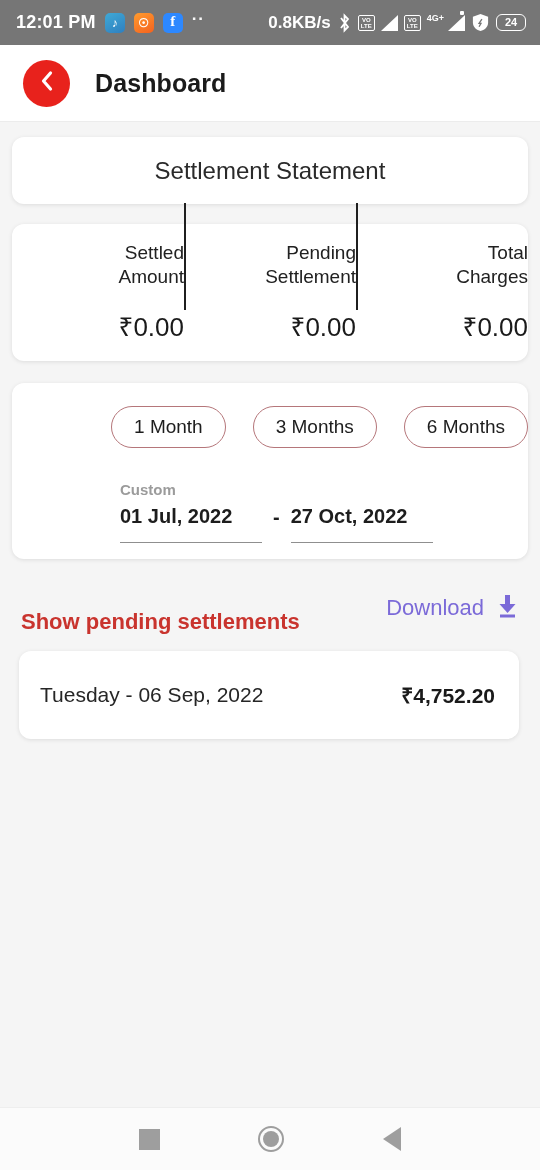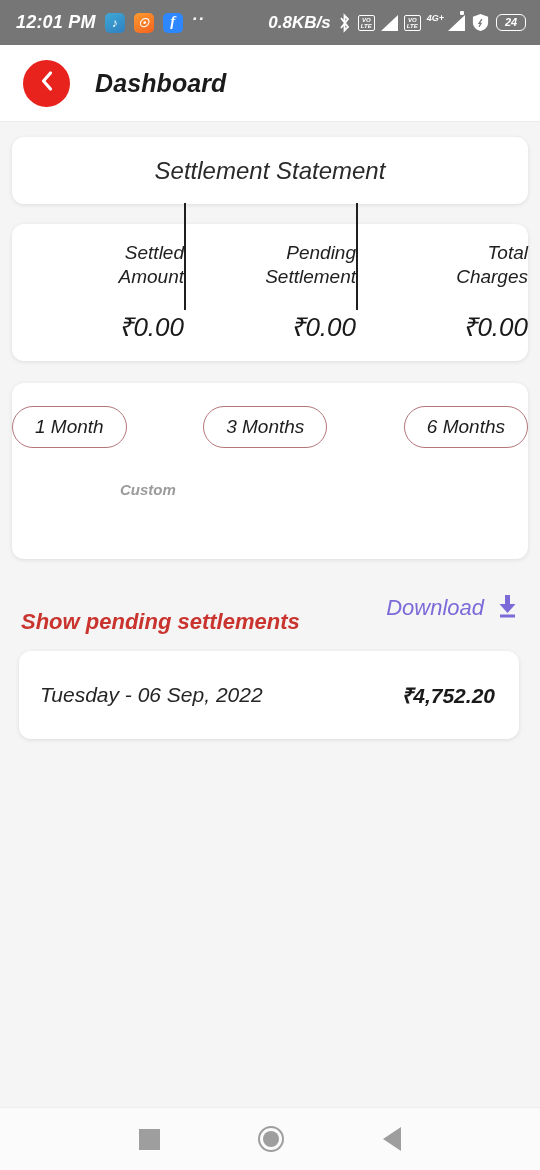--- a/index.html
+++ b/index.html
@@ -2,21 +2,21 @@
 <html><head>
 <meta charset="utf-8">
 <style>
   * { margin:0; padding:0; box-sizing:border-box; }
   html,body {
     width:540px; height:1170px;
     font-family:"Liberation Sans", sans-serif;
     background:#f5f5f5;
     overflow:hidden;
   }
-  .phone { position:relative; width:540px; height:1170px; background:#f5f5f5;font-style:italic; }
+  .phone { position:relative; width:540px; height:1170px; background:#f5f5f5; }
 
   
   .statusbar {
     height:45px; background:#767676; color:#ffffff;
     display:flex; align-items:center; justify-content:space-between;
     padding:0 14px 0 16px;
   }
   .sb-left { display:flex; align-items:center; gap:9px; }
   .sb-clock { font-size:18px; font-weight:bold; letter-spacing:.2px; }
   .appicon { width:20px; height:20px; border-radius:5px; display:flex;
@@ -77,21 +77,21 @@
   .card-stats { margin:20px 12px 0 12px; height:137px; display:flex; align-items:center; }
   .stat { flex:1; text-align:right; position:relative; }
   .stat + .stat::before {
     content:''; position:absolute; left:0; top:-38px; height:107px;
     width:2px; background:#1f1f1f;
   }
   .stat-label { font-size:19px; color:#212121; line-height:1.28; }
   .stat-value { font-size:26px; color:#1a1a1a; margin-top:19px; }
 
   .card-filter { margin:22px 12px 0 12px; padding:23px 0 0 0; height:176px; }
-  .chips { display:flex; justify-content:space-between; gap:27px; }
+  .chips { display:flex; justify-content:flex-end; gap:27px; }
   .chip {
     border:1.6px solid #b5767a; border-radius:22px;
     padding:9px 22px; font-size:19px; color:#1d1d1d; background:#fff;
     cursor:pointer; white-space:nowrap;
   }
   .custom-label { margin:33px 0 0 108px; font-size:15px; color:#9b9b9b; font-weight:bold; }
   .dates { display:flex; align-items:flex-start; margin:7px 0 0 108px; gap:11px; }
   .datefield {
     font-size:20px; font-weight:bold; color:#1d1d1d;
     border-bottom:1.5px solid #8f8f8f; padding:0 0 14px 0;
@@ -217,20 +217,25 @@
       </div>
     </div>
 
     <div class="card card-filter">
       <div class="chips">
         <div class="chip">1 Month</div>
         <div class="chip">3 Months</div>
         <div class="chip">6 Months</div>
       </div>
       <div class="custom-label">Custom</div>
+      <div class="dates">
+        <div class="datefield">01 Jul, 2022</div>
+        <div class="dash">-</div>
+        <div class="datefield">27 Oct, 2022</div>
+      </div>
     </div>
 
     <div class="actions">
       <div class="pending-link">Show pending settlements</div>
       <div class="download">
         <span class="download-text">Download</span>
         <span>
           <svg width="25" height="26" viewBox="0 0 25 26">
             <path d="M12.5 2 L12.5 13" stroke="#7b6ad8" stroke-width="5" fill="none"></path>
             <path d="M4.5 11 L12.5 20 L20.5 11 Z" fill="#7b6ad8"></path>

